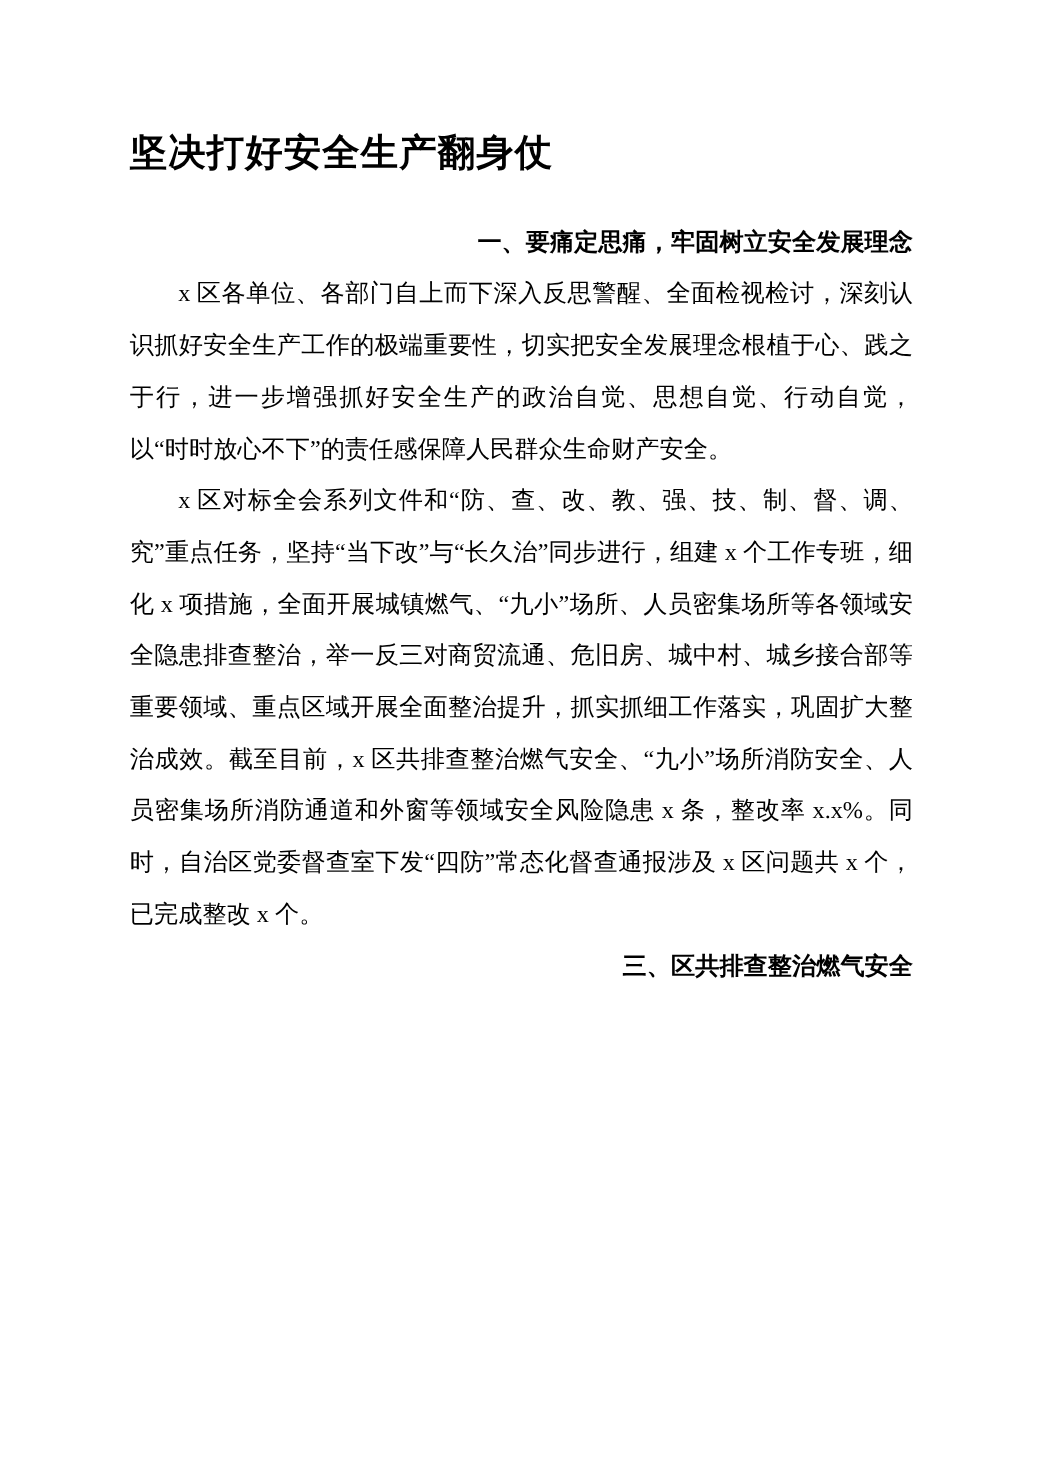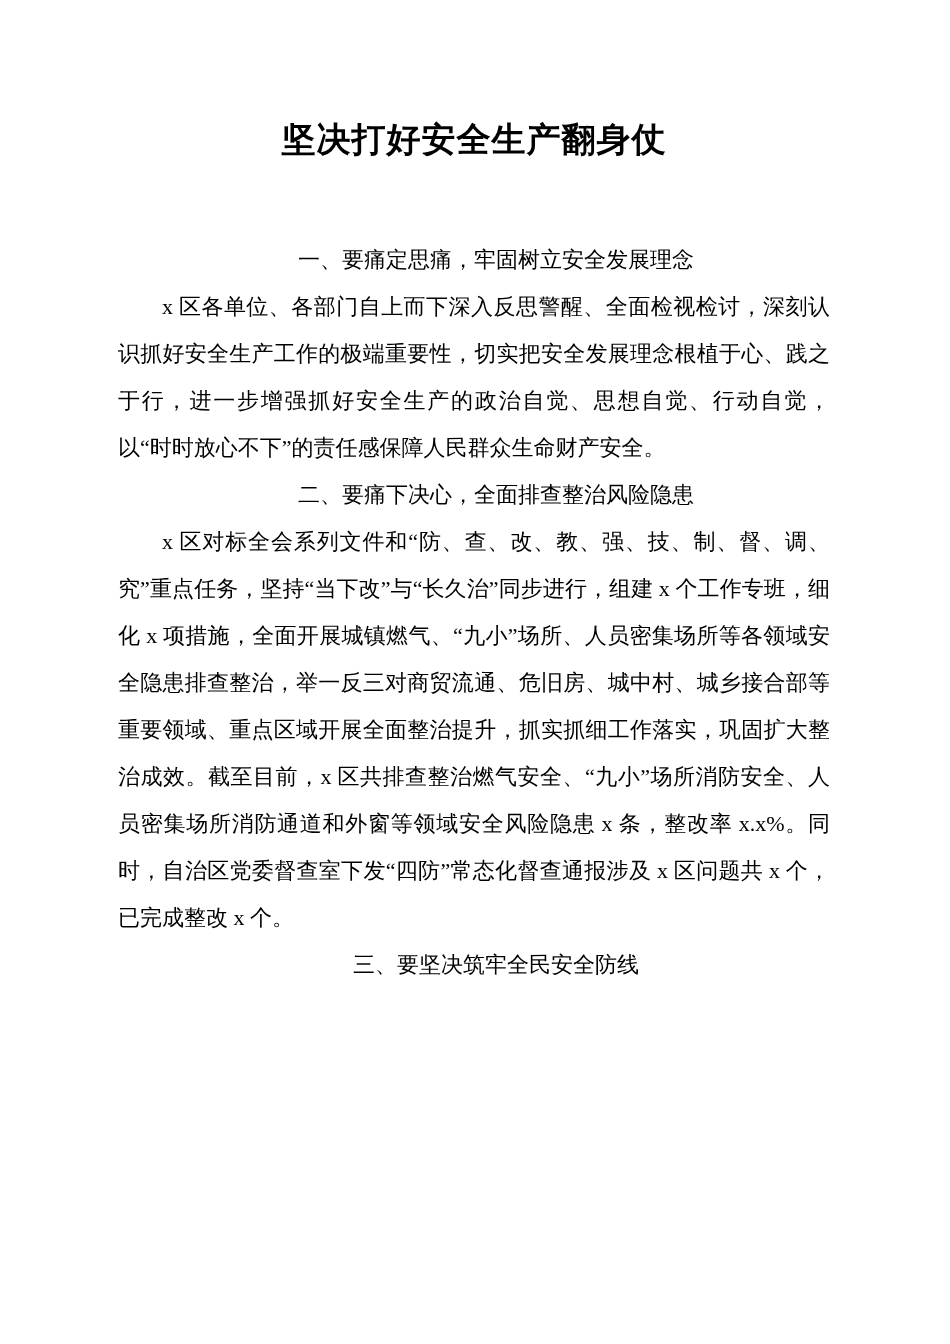--- a/index.html
+++ b/index.html
@@ -13,52 +13,51 @@
       box-sizing: border-box;
       padding: 118px 120px 60px 118px;
       background: #ffffff;
       color: #000000;
       font-family: "Liberation Serif", "DejaVu Serif", serif;
     }
     .doc-title {
       font-family: "Liberation Serif", "DejaVu Serif", serif;
       font-size: 34px;
       font-weight: bold;
-      text-align: center;
+      text-align: left;
       letter-spacing: 1px;
-      margin: 0 0 74px 0;
+      margin: 0 0 34px 0;
       line-height: 1.3;
     }
     .para {
       font-size: 22px;
       line-height: 47px;
       text-indent: 2em;
       text-align: justify;
       margin: 0;
       word-break: break-all;
     }
     .section-heading {
       font-family: "Liberation Sans", "DejaVu Sans", sans-serif;
       font-size: 22px;
-      font-weight: normal;
+      font-weight: bold;
       line-height: 47px;
       text-indent: 2em;
-      text-align: center;
+      text-align: right;
       margin: 0;
     }
   </style>
 </head>
 <body>
 
 <div class="page">
   <h1 class="doc-title">坚决打好安全生产翻身仗</h1>
 
 
   <h2 class="section-heading">一、要痛定思痛，牢固树立安全发展理念</h2>
 
   <p class="para">x 区各单位、各部门自上而下深入反思警醒、全面检视检讨，深刻认识抓好安全生产工作的极端重要性，切实把安全发展理念根植于心、践之于行，进一步增强抓好安全生产的政治自觉、思想自觉、行动自觉，以“时时放心不下”的责任感保障人民群众生命财产安全。</p>
 
-  <h2 class="section-heading">二、要痛下决心，全面排查整治风险隐患</h2>
 
   <p class="para">x 区对标全会系列文件和“防、查、改、教、强、技、制、督、调、究”重点任务，坚持“当下改”与“长久治”同步进行，组建 x 个工作专班，细化 x 项措施，全面开展城镇燃气、“九小”场所、人员密集场所等各领域安全隐患排查整治，举一反三对商贸流通、危旧房、城中村、城乡接合部等重要领域、重点区域开展全面整治提升，抓实抓细工作落实，巩固扩大整治成效。截至目前，x 区共排查整治燃气安全、“九小”场所消防安全、人员密集场所消防通道和外窗等领域安全风险隐患 x 条，整改率 x.x%。同时，自治区党委督查室下发“四防”常态化督查通报涉及 x 区问题共 x 个，已完成整改 x 个。</p>
 
-  <h2 class="section-heading">三、要坚决筑牢全民安全防线</h2>
+  <h2 class="section-heading">三、区共排查整治燃气安全</h2>
 </div>
 
 </body></html>

